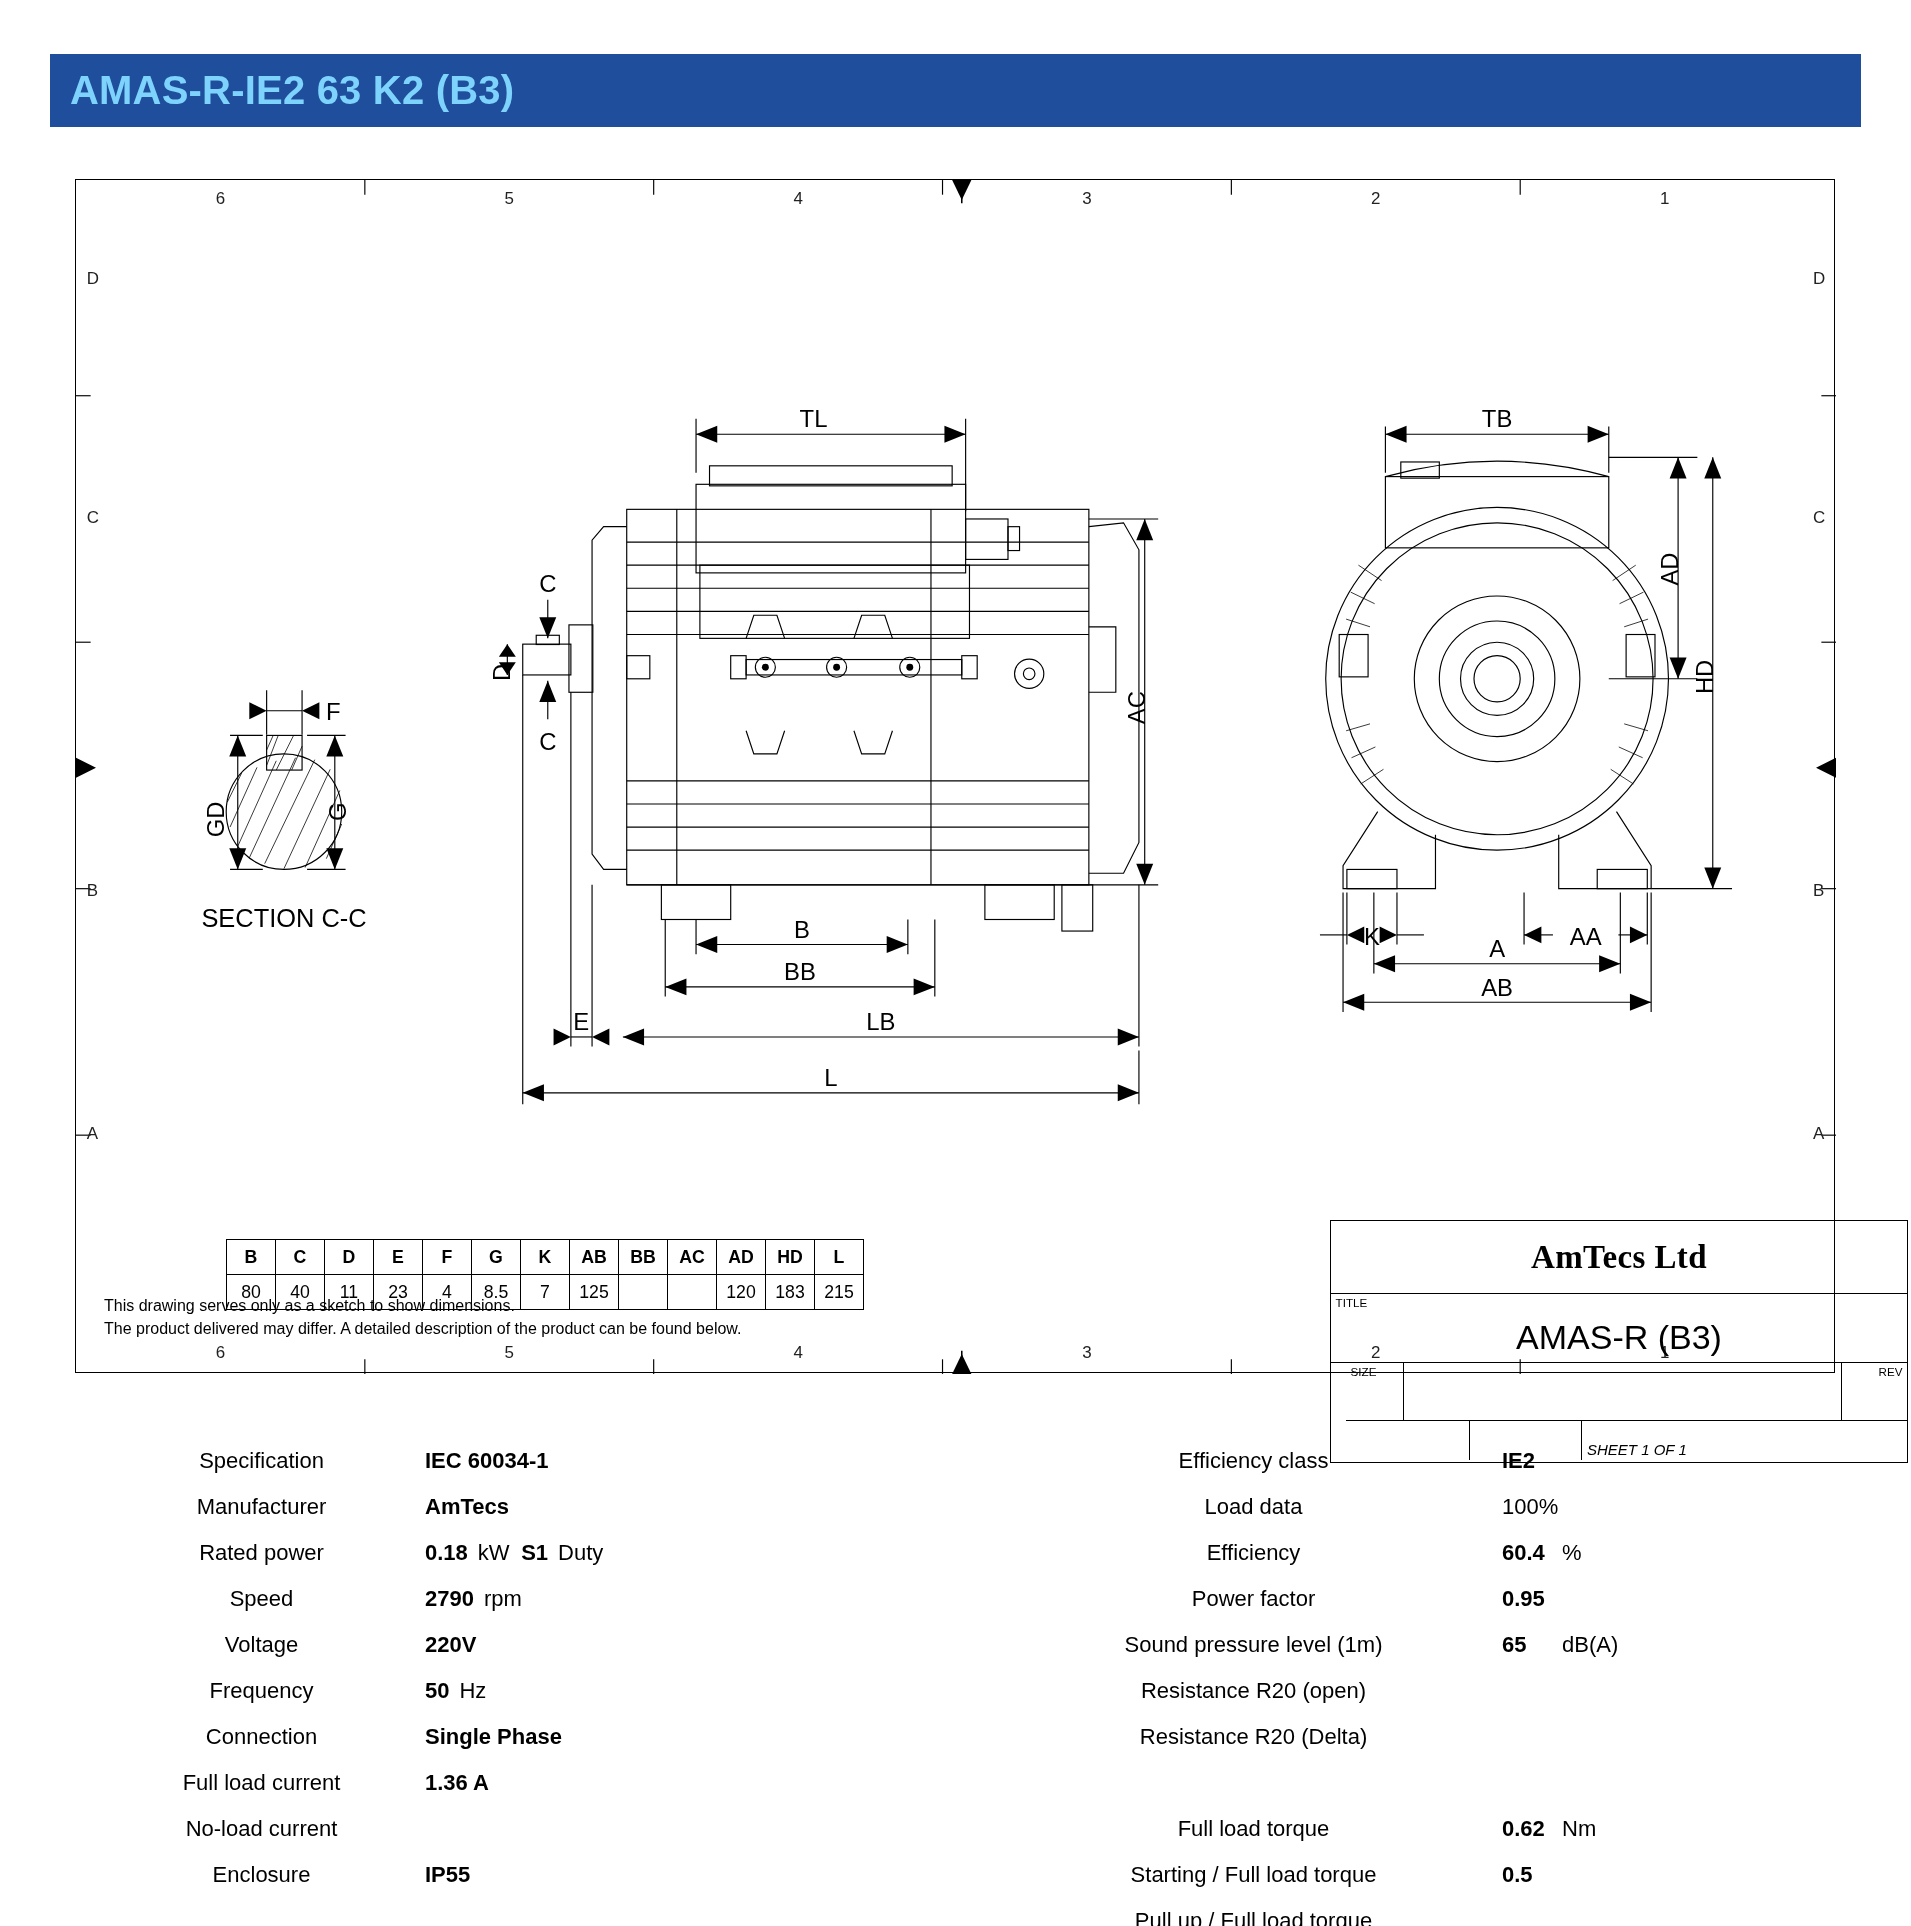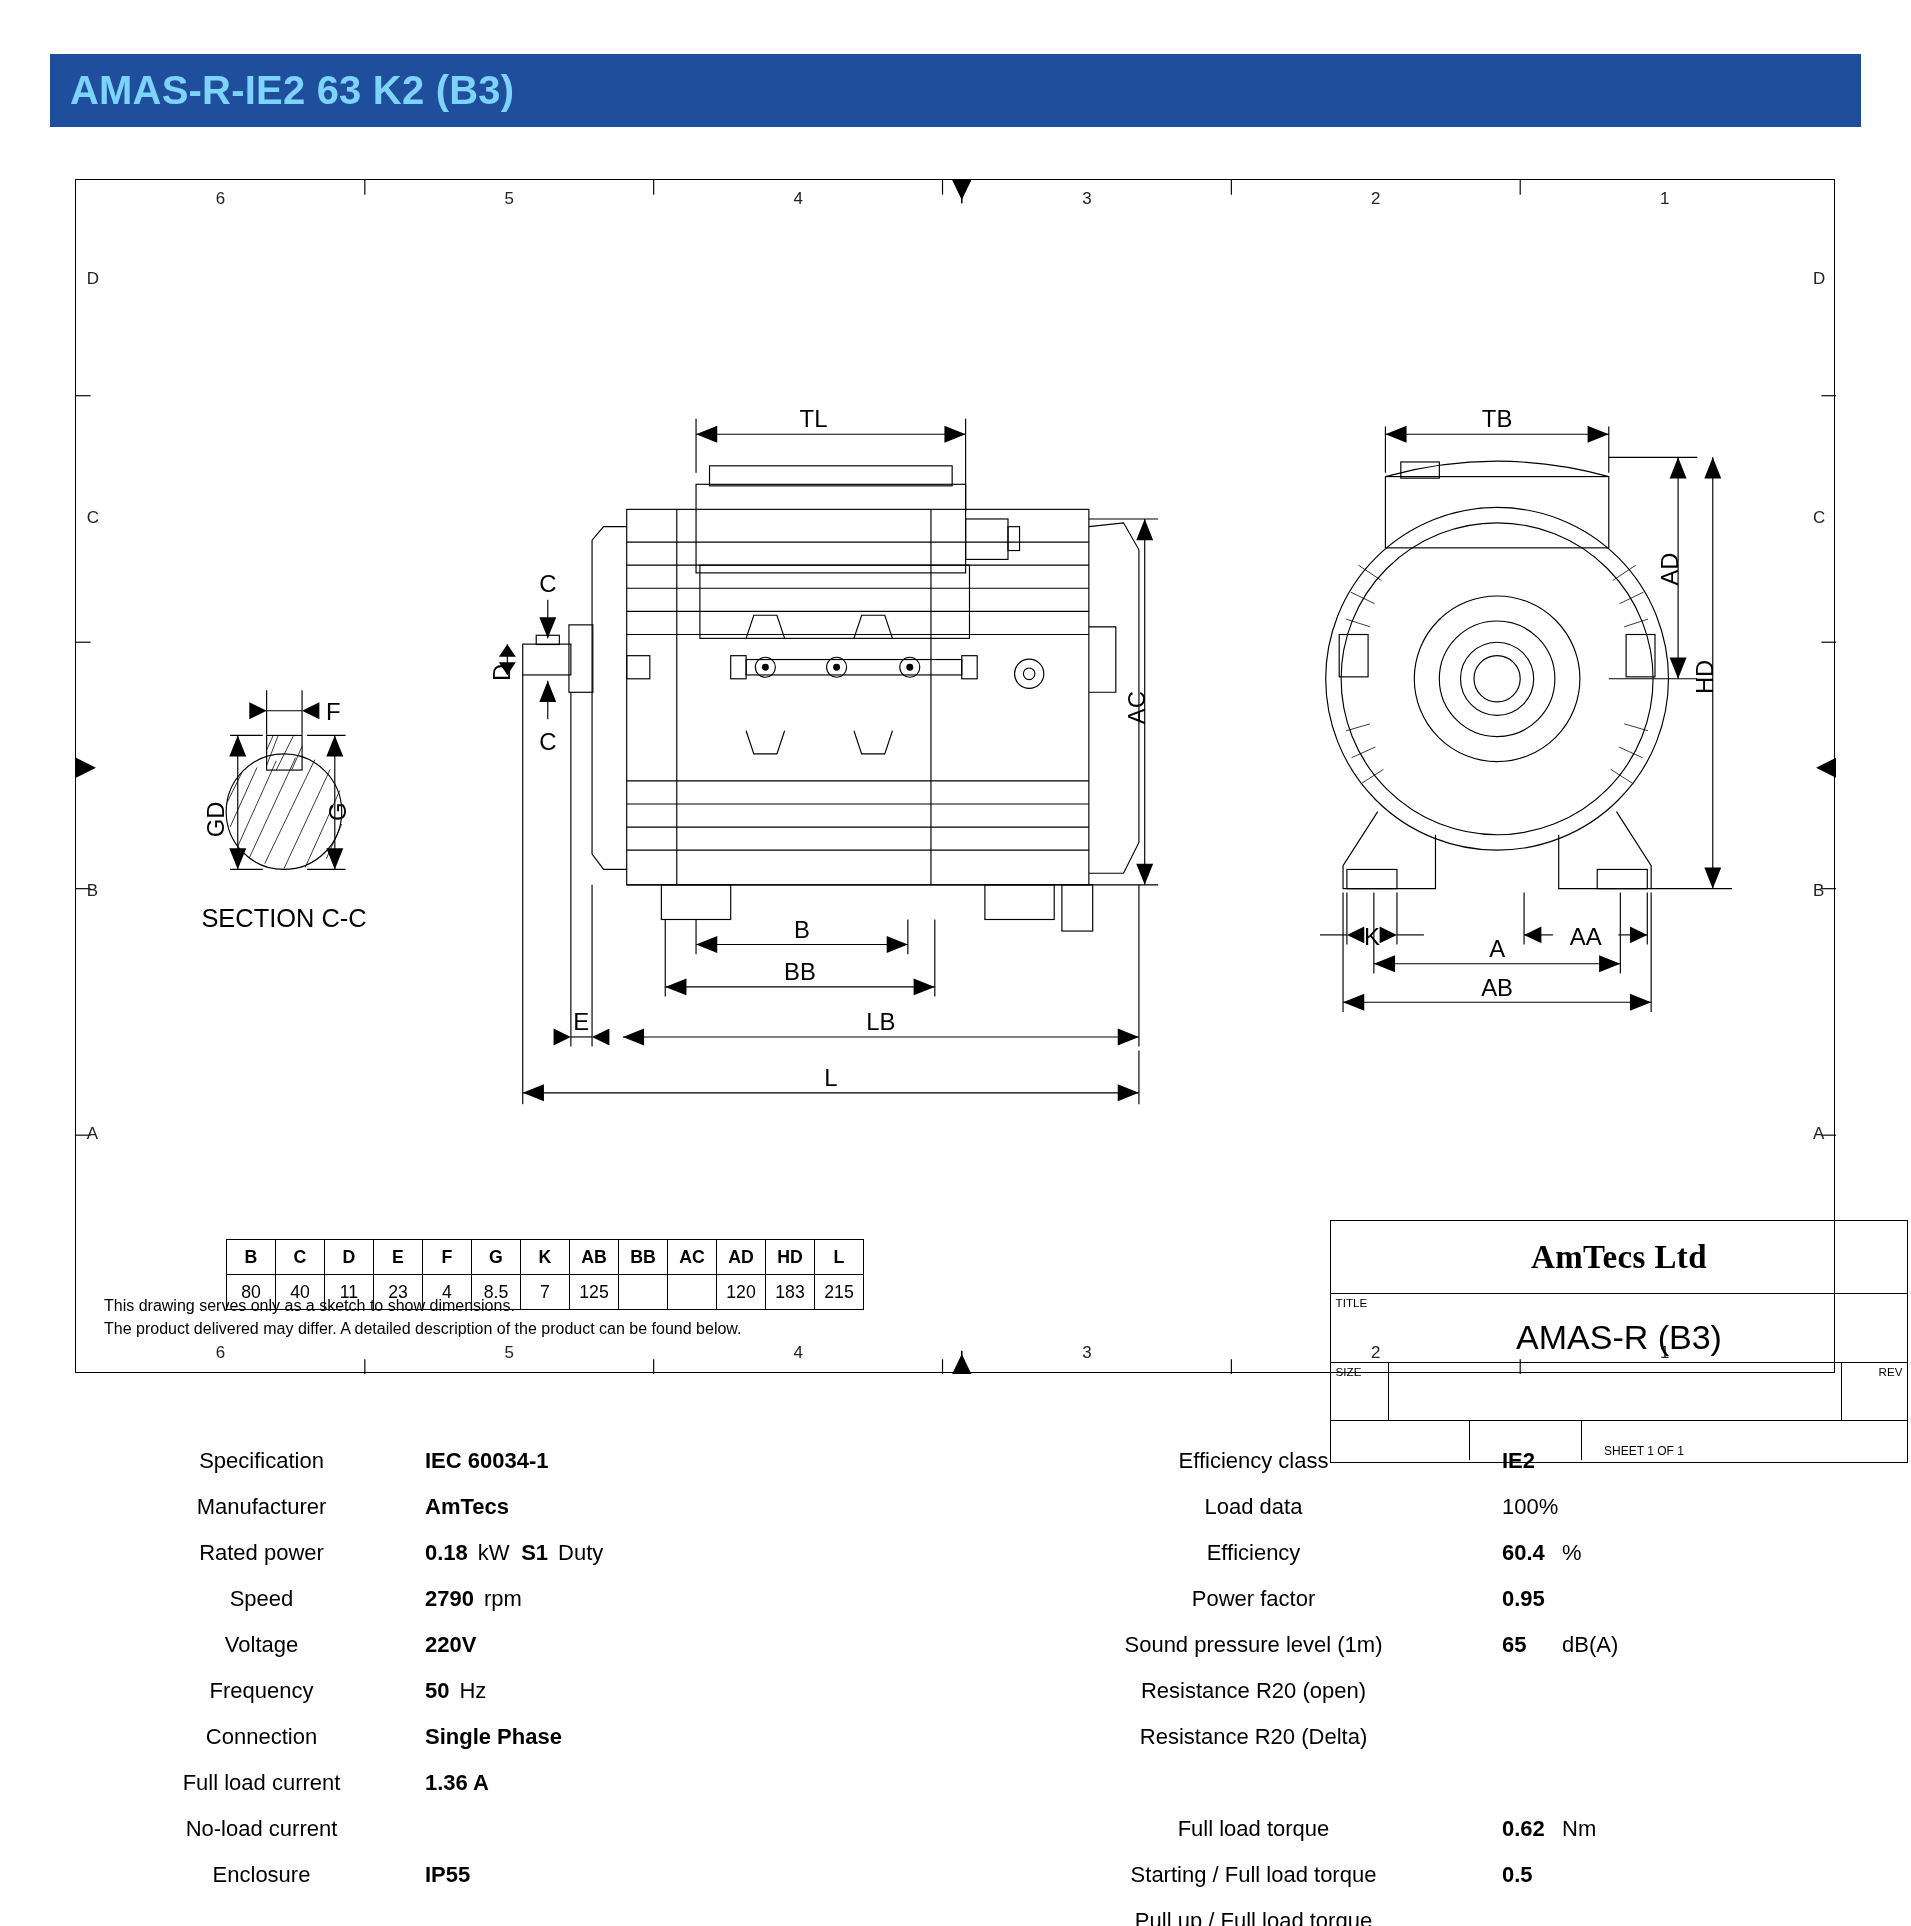--- a/index.html
+++ b/index.html
@@ -113,43 +113,45 @@
     left: 0;
     right: 0;
     top: 24px;
     text-align: center;
     font-size: 34px;
   }
   .tb-size-row {
     height: 58px;
     border-bottom: 1.2px solid #000;
     display: flex;
+    margin-left: 15px;
   }
   .tb-size-row .c1 {
     width: 58px;
     border-right: 1.2px solid #000;
     position: relative;
   }
   .tb-size-row .c1 span { position: absolute; left: 4.6px; top: 2.3px; font-size: 11.6px; }
   .tb-size-row .c2 { flex: 1; border-right: 1.2px solid #000; }
   .tb-size-row .c3 { width: 65px; position: relative; }
   .tb-size-row .c3 span { position: absolute; right: 4.6px; top: 2.3px; font-size: 11.6px; }
   .tb-sheet-row {
     height: 39px;
     display: flex;
     position: relative;
   }
   .tb-sheet-row .a { width: 139px; border-right: 1.2px solid #000; }
   .tb-sheet-row .b { width: 112px; border-right: 1.2px solid #000; }
   .tb-sheet-row .c { flex: 1; position: relative; }
   .tb-sheet-row .c span {
     position: absolute;
-    left: 22px;
+    left: 5px;
     bottom: 2.3px;
-    font-size: 12px;
+    font-size: 15px;
+    font-style: italic;
   }
 
   
   .sketch-note {
     position: absolute;
     left: 104px;
     top: 1294px;
     font-size: 16px;
     line-height: 1.45;
   }

